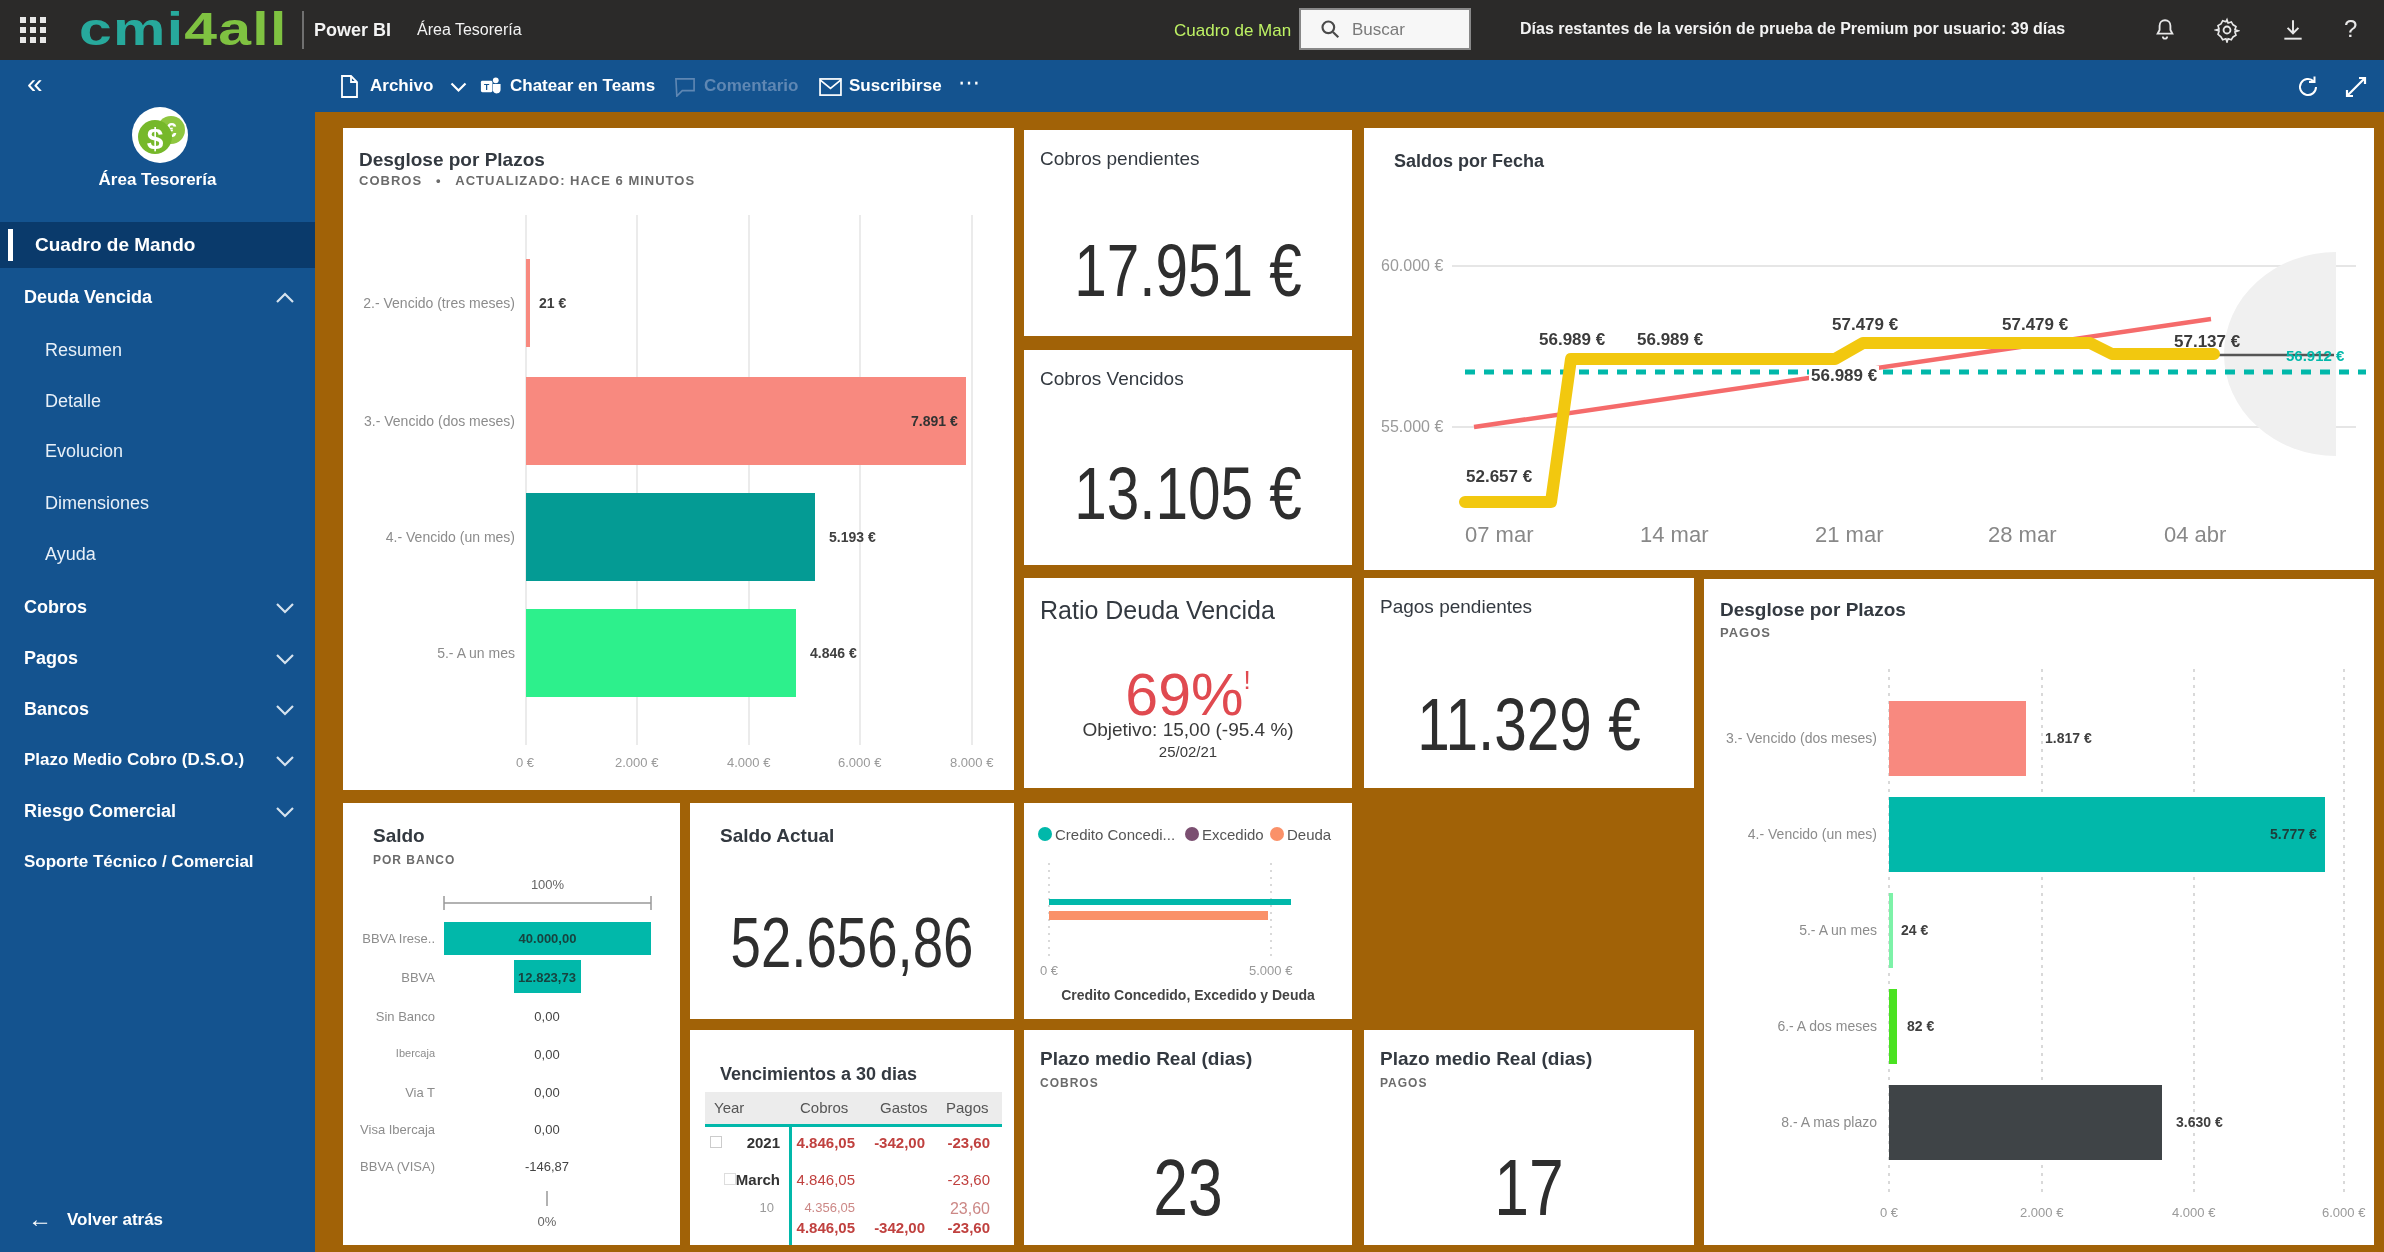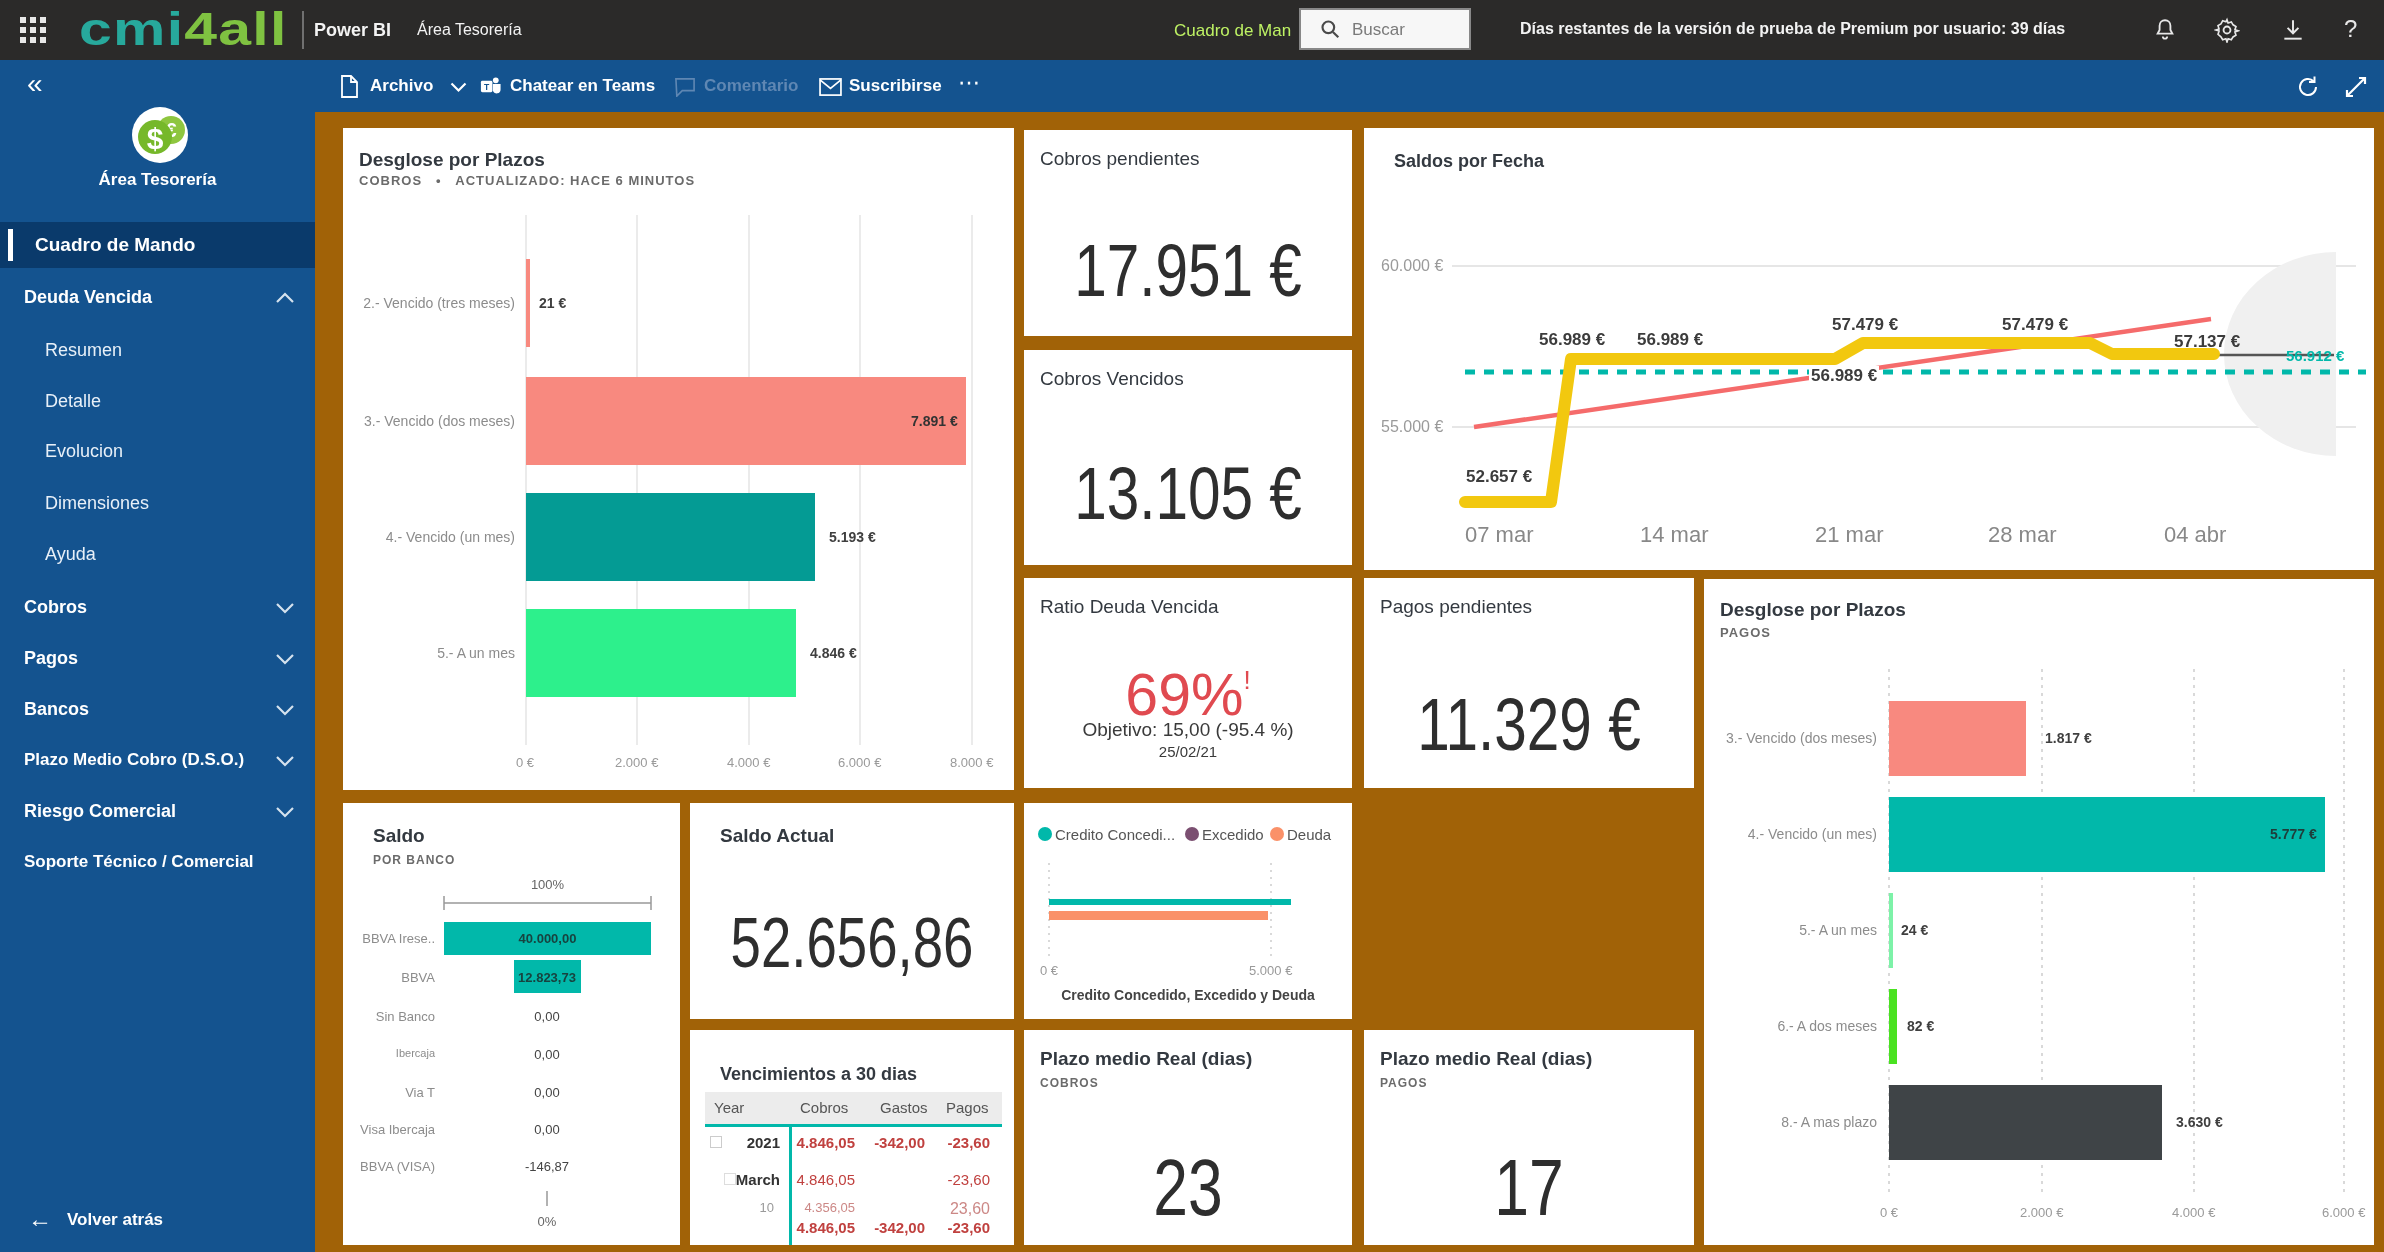--- a/index.html
+++ b/index.html
@@ -184,21 +184,21 @@
   <div class="ttitle" style="left:16px;top:18px;font-weight:400;font-size:19px;">Cobros pendientes</div>
   <div class="bignum" style="left:0;top:97px;width:328px;text-align:center;font-size:75px;transform:scaleX(0.78);">17.951 €</div>
 </div>
 
 <div class="tile" style="left:709px;top:238px;width:328px;height:215px;">
   <div class="ttitle" style="left:16px;top:18px;font-weight:400;font-size:19px;">Cobros Vencidos</div>
   <div class="bignum" style="left:0;top:100px;width:328px;text-align:center;font-size:75px;transform:scaleX(0.78);">13.105 €</div>
 </div>
 
 <div class="tile" style="left:709px;top:466px;width:328px;height:210px;">
-  <div class="ttitle" style="left:16px;top:18px;font-weight:400;font-size:19px;">Ratio Deuda Vencida</div>
+  <div class="ttitle" style="left:16px;top:18px;font-weight:400;font-size:25px;">Ratio Deuda Vencida</div>
   <div class="abs" style="left:0;top:88px;width:328px;text-align:center;font-size:59px;line-height:1;color:#e04a50;">69%<span style="font-size:26px;vertical-align:26px;">!</span></div>
   <div class="abs" style="left:0;top:141px;width:328px;text-align:center;font-size:19px;color:#3a3a3a;">Objetivo: 15,00&nbsp;(-95.4 %)</div>
   <div class="abs" style="left:0;top:165px;width:328px;text-align:center;font-size:15px;color:#3a3a3a;">25/02/21</div>
 </div>
 
 <div class="tile" style="left:1049px;top:16px;width:1010px;height:442px;">
   <div class="ttitle" style="left:30px;top:23px;font-size:18px;">Saldos por Fecha</div>
   <svg class="abs" style="left:0;top:0" width="1010" height="442">
     <line x1="88" y1="138" x2="992" y2="138" stroke="#e6e6e6" stroke-width="2"></line>
     <line x1="88" y1="299" x2="992" y2="299" stroke="#e6e6e6" stroke-width="2"></line>

